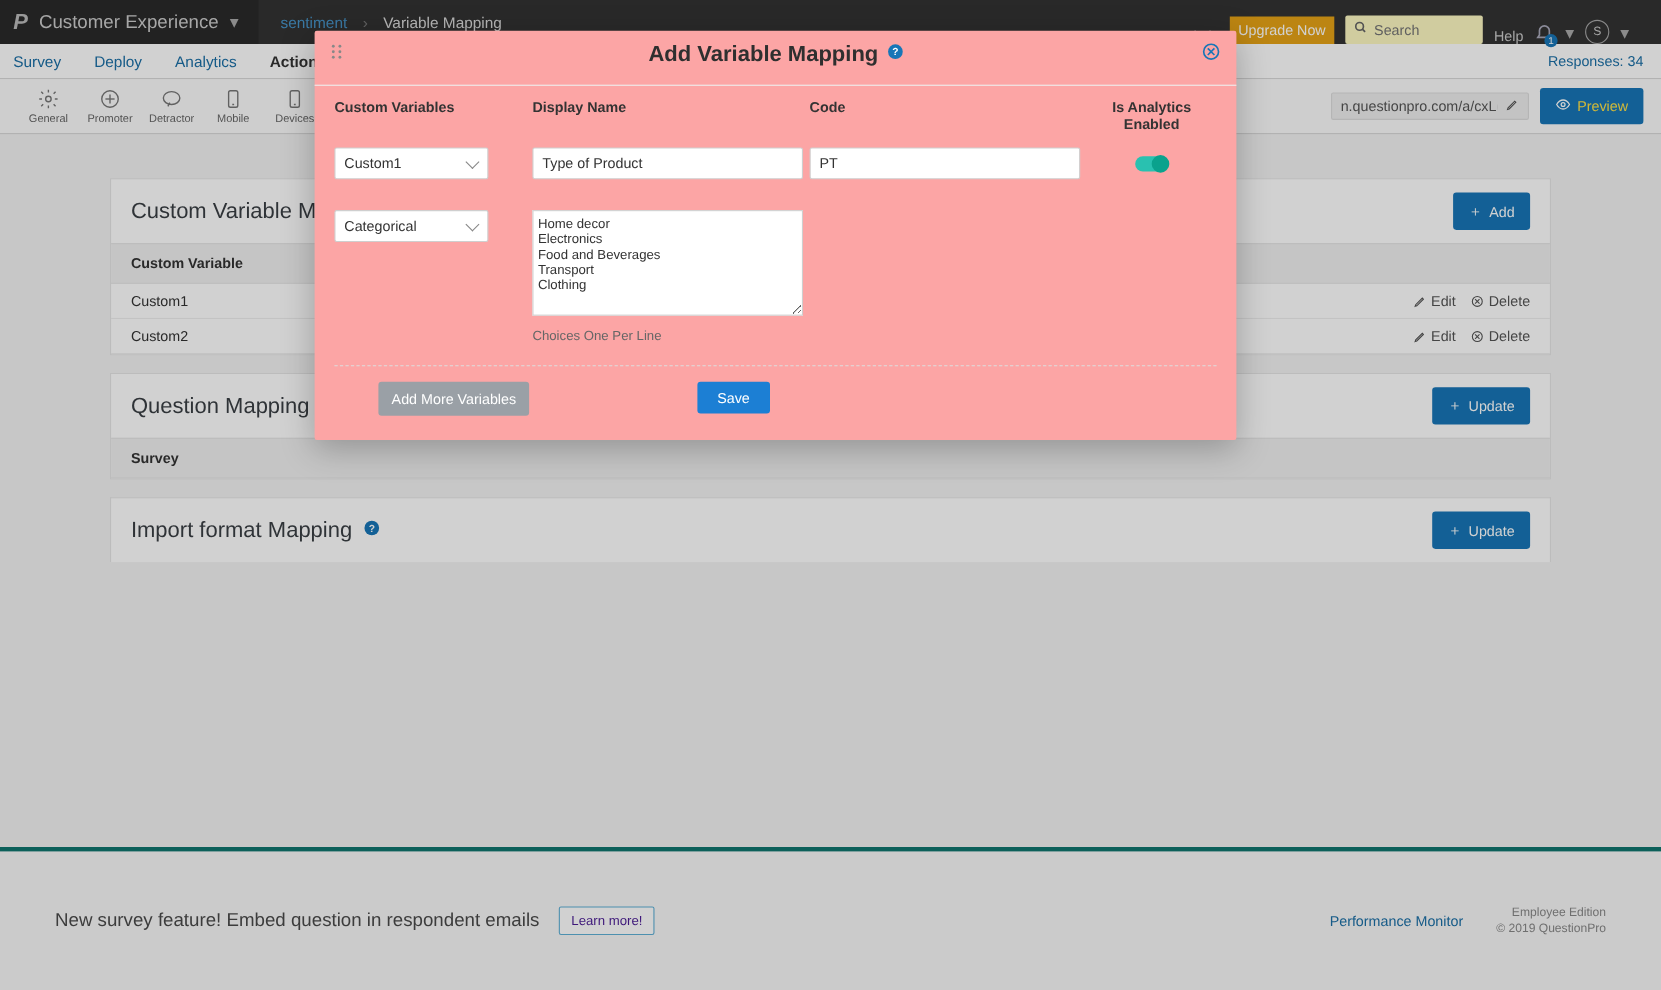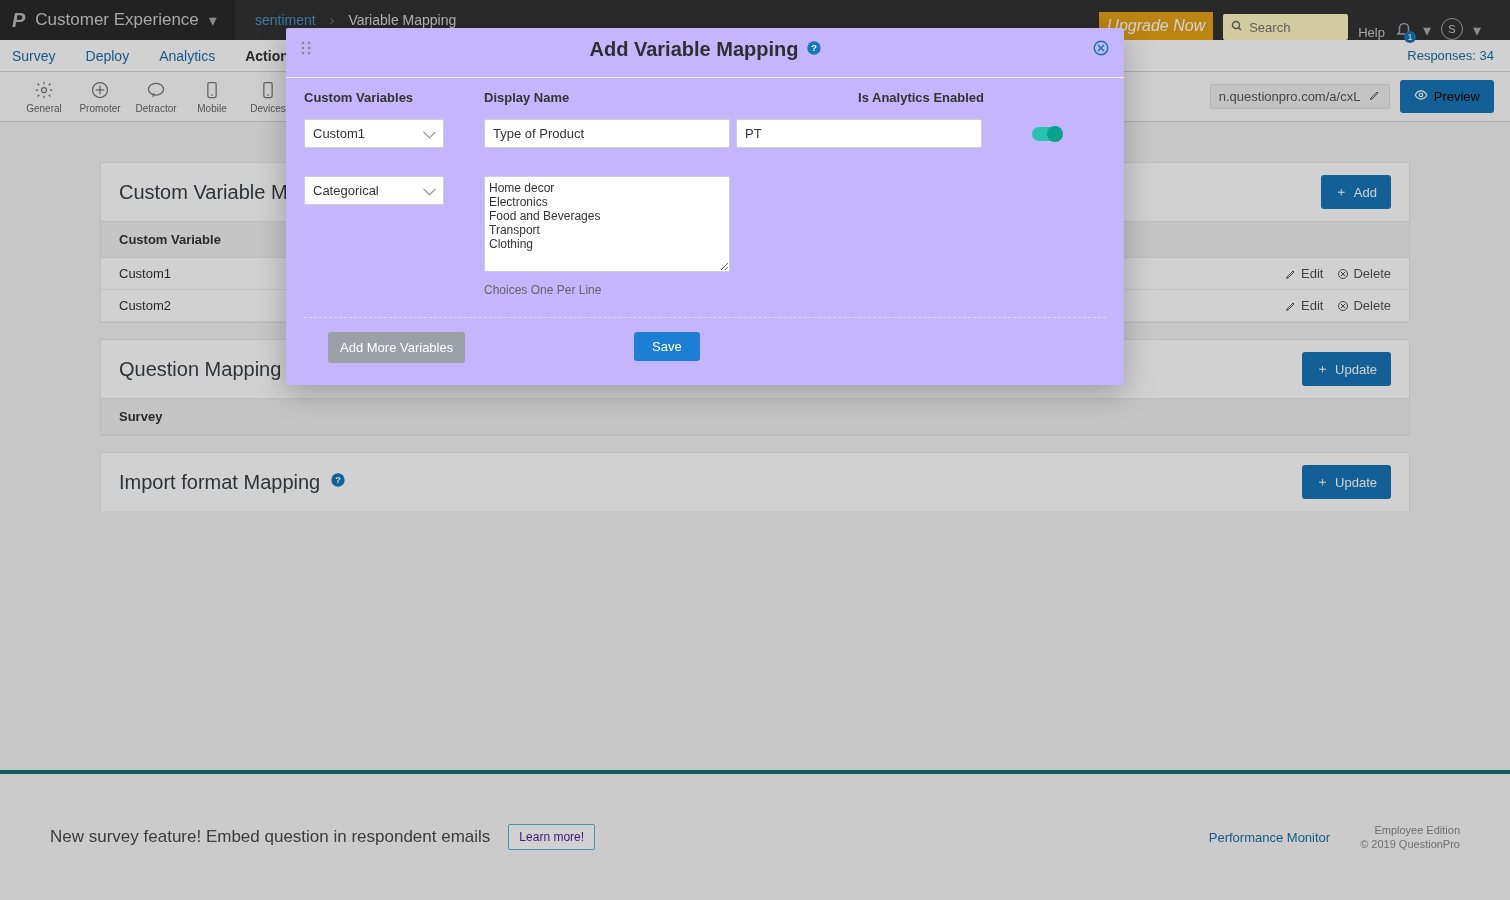--- a/index.html
+++ b/index.html
@@ -10,21 +10,21 @@
 .topbar { height: 40px; background: #333; display: flex; align-items: stretch; color: #d0d0d0; }
 .topbar .brand { width: 235px; display: flex; align-items: center; background: #2a2a2a; padding: 0 12px; gap: 10px; }
 .topbar .brand .logo { font-weight: bold; font-style: italic; font-size: 20px; color: #bbb; }
 .topbar .brand .title { font-size: 17px; color: #ccc; font-weight: 300; }
 .topbar .crumbs { flex: 1; display: flex; align-items: center; padding: 0 20px; gap: 14px; font-size: 14px; }
 .topbar .crumbs .c1 { color: #4794c9; }
 .topbar .crumbs .sep { color: #777; }
 .topbar .crumbs .c2 { color: #ddd; }
 .topbar .right { display: flex; align-items: flex-end; gap: 10px; padding-right: 29px; }
 .topbar .admin { font-style: italic; color: #eee; font-size: 13px; }
-.topbar .upgrade { background: #e6a316; color: #fff; font-size: 16px; padding: 5px 8px; border: none; cursor: pointer; font-style: italic; }
+.topbar .upgrade { background: #e6a316; color: #fff; font-size: 13px; padding: 5px 8px; border: none; cursor: pointer; }
 .topbar .search-wrap { display: flex; align-items: center; background: #fef9c3; border-radius: 2px; width: 125px; height: 26px; padding: 0 8px; color: #666; }
 .topbar .search-wrap input { border: none; background: transparent; outline: none; font-size: 13px; flex: 1; margin-left: 6px; color: #333; }
 .topbar .help { color: #ccc; font-size: 13px; }
 .topbar .bell { position: relative; }
 .topbar .bell svg { display: block; }
 .topbar .bell .badge { position: absolute; bottom: -3px; right: -3px; background: #1876b7; color: #fff; font-size: 9px; width: 12px; height: 12px; border-radius: 50%; display: flex; align-items: center; justify-content: center; }
 .topbar .avatar { width: 22px; height: 22px; border: 1px solid #aaa; border-radius: 50%; display: flex; align-items: center; justify-content: center; font-size: 11px; color: #ccc; }
 
 
 .main-tabs { height: 32px; background: #fff; display: flex; align-items: center; padding: 0 12px; gap: 30px; border-bottom: 1px solid #d5d5d5; }
@@ -33,21 +33,21 @@
 .main-tabs .spacer { flex: 1; }
 .main-tabs .responses { color: #1b6fa6; font-size: 13px; padding-right: 4px; }
 
 
 .toolbar { height: 50px; background: #fcfcfc; border-bottom: 1px solid #d5d5d5; display: flex; align-items: center; padding: 0 16px; }
 .toolbar .tool { width: 56px; display: flex; flex-direction: column; align-items: center; gap: 2px; }
 .toolbar .tool .icon { width: 22px; height: 22px; display: flex; align-items: center; justify-content: center; color: #666; }
 .toolbar .tool .label { font-size: 10px; color: #666; }
 .toolbar .spacer { flex: 1; }
 .toolbar .urlbox { display: flex; align-items: center; background: #eee; border: 1px solid #ddd; padding: 4px 8px; gap: 8px; border-radius: 2px; color: #555; font-size: 13px; width: 180px; overflow: hidden; white-space: nowrap; }
-.toolbar .preview-btn { margin-left: 10px; background: #1876b7; color: #000000; border: none; padding: 8px 14px; border-radius: 3px; font-size: 13px; display: flex; align-items: center; gap: 6px; cursor: pointer; }
+.toolbar .preview-btn { margin-left: 10px; background: #1876b7; color: #fde047; border: none; padding: 8px 14px; border-radius: 3px; font-size: 13px; display: flex; align-items: center; gap: 6px; cursor: pointer; }
 
 
 .content { padding: 24px 100px 0 100px; }
 .panel { border: 1px solid #e6e6e6; margin-top: 16px; background: #fff; }
 .panel-header { display: flex; align-items: center; padding: 12px 18px; }
 .panel-header .ptitle { font-size: 20px; color: #3a3f44; font-weight: 400; }
 .panel-header .help-q { margin-left: 10px; color: #1876b7; }
 .panel-header .spacer { flex: 1; }
 .btn-primary { background: #1876b7; color: #fff; border: none; padding: 8px 14px; border-radius: 3px; font-size: 13px; display: inline-flex; align-items: center; gap: 6px; cursor: pointer; }
 .panel .subhead { background: #f1f1f1; padding: 10px 18px; font-size: 13px; font-weight: 600; color: #333; border-top: 1px solid #e6e6e6; border-bottom: 1px solid #e6e6e6; }
@@ -59,21 +59,21 @@
 
 .footer { position: absolute; left: 0; right: 0; bottom: 0; top: 770px; border-top: 4px solid #0f766e; background: #f8f8f8; display: flex; align-items: center; padding: 0 50px; }
 .footer .msg { font-size: 17px; color: #4a4a4a; font-weight: 300; }
 .footer .learn { margin-left: 18px; border: 1px solid #5fb0d6; color: #4c1d95; background: #fff; padding: 5px 10px; font-size: 12px; border-radius: 2px; cursor: pointer; }
 .footer .spacer { flex: 1; }
 .footer .perf { color: #1b6fa6; font-size: 13px; margin-right: 30px; }
 .footer .copy { font-size: 11px; color: #888; text-align: right; line-height: 1.3; }
 
 
 .scrim { position: absolute; inset: 0; background: rgba(0,0,0,.18); }
-.modal { position: absolute; left: 286px; top: 28px; width: 838px; background: #c4b5fd; box-shadow: 0 8px 30px rgba(0,0,0,.25); border-radius: 2px; }
+.modal { position: absolute; left: 286px; top: 28px; width: 838px; background: #fca5a5; box-shadow: 0 8px 30px rgba(0,0,0,.25); border-radius: 2px; }
 .modal-head { display: flex; align-items: center; padding: 10px 14px 16px 14px; border-bottom: 1px solid #eee; }
 .modal-head .drag { color: #888; margin-right: 8px; }
 .modal-head .title-area { flex: 1; text-align: center; font-size: 20px; color: #2f2f2f; font-weight: 600; display: flex; justify-content: center; align-items: center; gap: 8px; }
 .modal-head .close { color: #1876b7; cursor: pointer; }
 .modal-body { padding: 12px 18px 6px 18px; }
 .modal .cols { display: flex; gap: 0; font-size: 13px; color: #444; }
 .modal .col1 { width: 180px; }
 .modal .col2 { width: 252px; }
 .modal .col3 { width: 252px; }
 .modal .col4 { flex: 1; text-align: center; }
@@ -82,21 +82,21 @@
 .modal select, .modal input[type=text] { width: 100%; border: 1px solid #cfcfcf; padding: 6px 8px; font-size: 13px; color: #333; border-radius: 2px; background: #fff; }
 .modal .select-wrap { position: relative; width: 140px; }
 .modal .select-wrap::after { content: ""; position: absolute; right: 10px; top: 50%; width: 8px; height: 8px; border-right: 1px solid #888; border-bottom: 1px solid #888; transform: translateY(-70%) rotate(45deg); pointer-events: none; }
 .modal .select-wrap select { appearance: none; -webkit-appearance: none; padding-right: 24px; }
 .modal textarea { width: 246px; height: 96px; border: 1px solid #cfcfcf; font-size: 12px; padding: 4px 4px; resize: both; font-family: inherit; color: #333; }
 .modal .input-wrap { width: 246px; }
 .modal .toggle { display: inline-block; width: 30px; height: 14px; background: #29c1b0; border-radius: 10px; position: relative; }
 .modal .toggle::after { content: ""; position: absolute; right: -1px; top: -1px; width: 16px; height: 16px; background: #0aa28d; border-radius: 50%; }
 .modal .hint { font-size: 12px; color: #666; margin-top: 8px; }
 .modal-actions { border-top: 1px dashed #ddd; margin-top: 20px; padding: 14px 0 16px 0; position: relative; display:flex; }
-.modal-actions .add-more { background: #9aa0a6; color: #fff; border: none; padding: 8px 12px; border-radius: 3px; font-size: 13px; margin-left: 24px; cursor: pointer; }
+.modal-actions .add-more { background: #9aa0a6; color: #fff; border: none; padding: 8px 12px; border-radius: 3px; font-size: 13px; margin-left: 40px; cursor: pointer; }
 .modal-actions .save { background: #1c7fd4; color: #fff; border: none; padding: 7px 18px; border-radius: 3px; font-size: 13px; cursor: pointer; position:absolute; left:330px; }
 
 </style>
 </head>
 <body>
 
 <div class="topbar">
   <div class="brand">
     <span class="logo">P</span>
     <span class="title">Customer Experience</span>
@@ -328,20 +328,21 @@
           <line x1="16" y1="8" x2="8" y2="16"></line>
         </svg>
     </span>
   </div>
 
   <div class="modal-body">
 
     <div class="cols labels">
       <div class="col1">Custom Variables</div>
       <div class="col2">Display Name</div>
+      <div class="col3">Code</div>
       <div class="col4">Is Analytics Enabled</div>
     </div>
 
     <div class="cols row" style="align-items:center;">
       <div class="col1">
         <div class="select-wrap">
           <select>
             <option selected="">Custom1</option>
           </select>
         </div>

